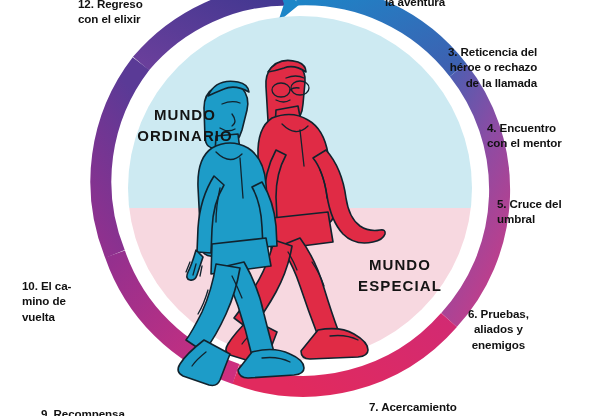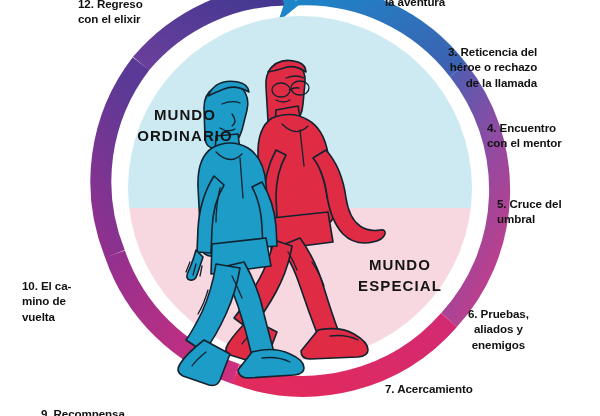--- a/index.html
+++ b/index.html
@@ -32,21 +32,21 @@
     letter-spacing:1.1px;
     color:#141414;
     text-align:center;
     white-space:pre-line;
   }
   
   #lbl12{left:78px; top:-4px;}
   #lbl11{left:16px; top:88px;}
   #lbl10{left:22px; top:278px;}
   #lbl9 {left:41px; top:371px;margin-top:35px;}
-  #lbl7 {left:369px;top:381px;margin-left:16px;}
+  #lbl7 {left:369px;top:399px;}
   #lbl6 {left:468px;top:306px;text-align:center;}
   #lbl5 {left:497px;top:196px;}
   #lbl4 {left:487px;top:120px;}
   #lbl3 {left:448px;top:44px;text-align:right;}
   #lbl2 {left:385px;top:-6px;}
   #wordinario{left:130px;top:104px;width:110px;}
   #wespecial {left:345px;top:254px;width:110px;}
 </style>
 </head>
 <body>

